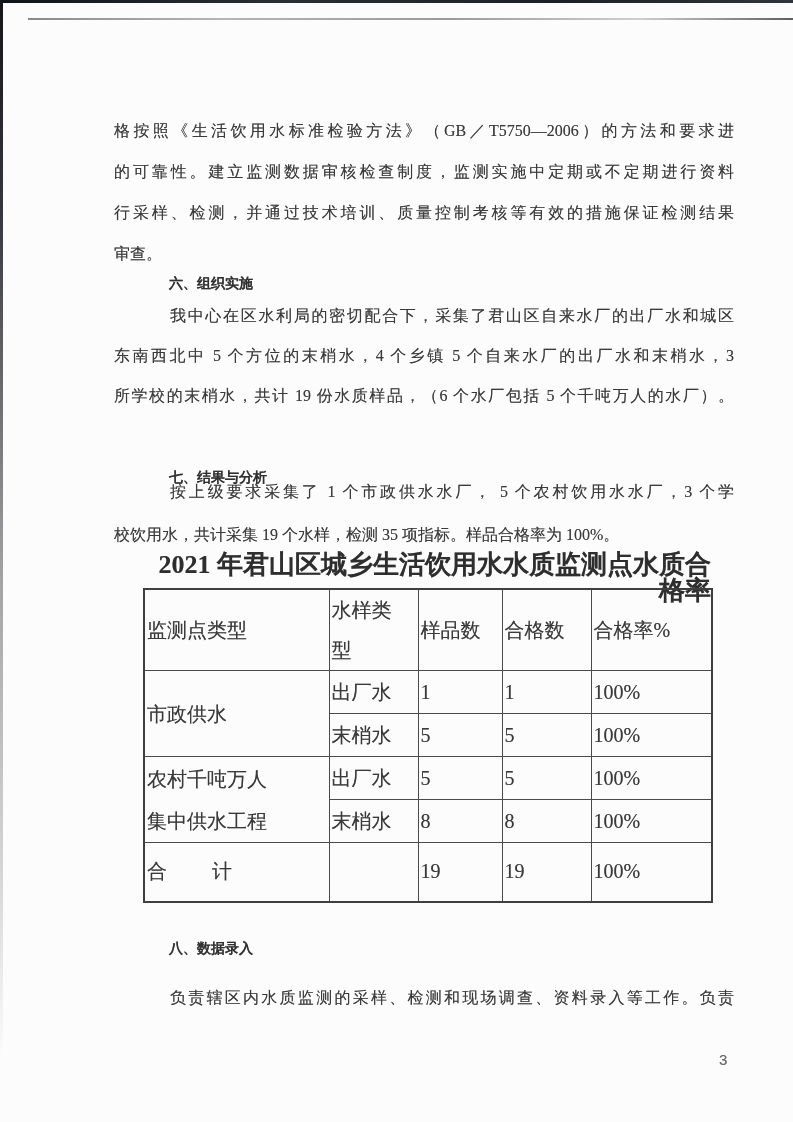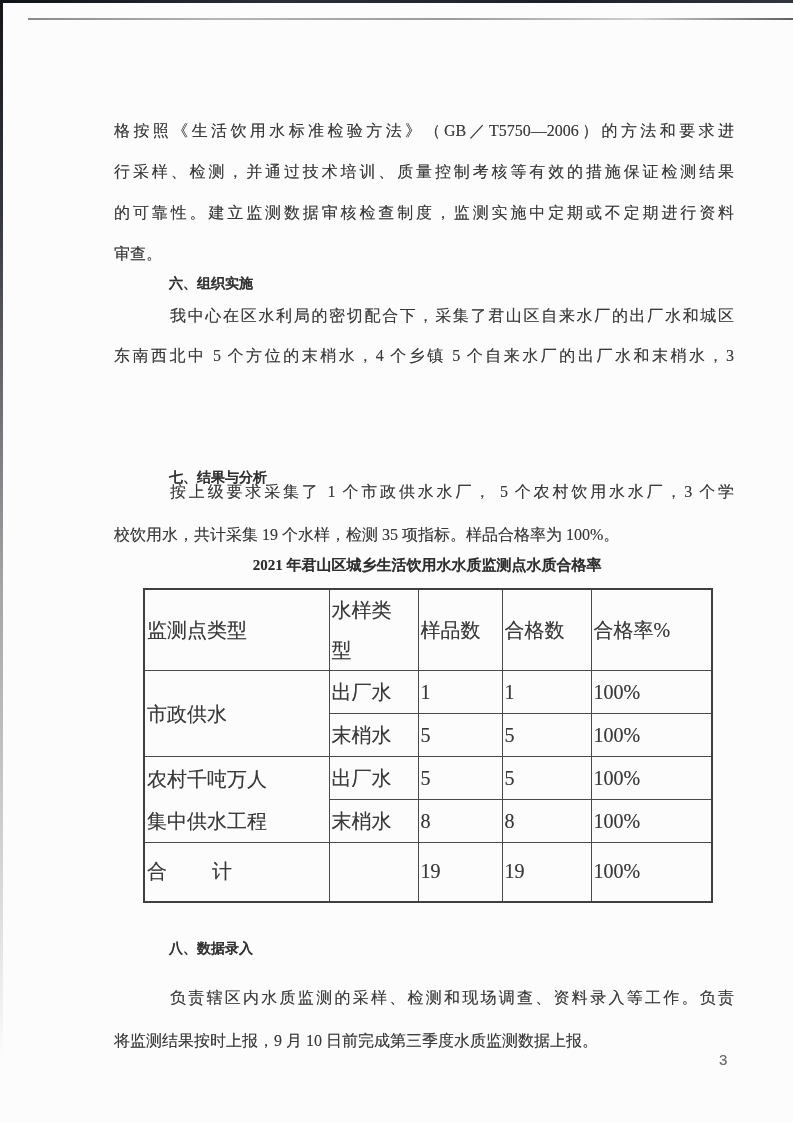--- a/index.html
+++ b/index.html
@@ -30,21 +30,21 @@
   .line{white-space:nowrap;}
   .line.wrapok{white-space:normal;}
   .line.fill{text-align:justify;text-align-last:justify;white-space:normal;}
   .line.indent{padding-left:56px;}
   .heading{
     position:absolute;left:169px;font-size:14px;font-weight:bold;color:#303030;
     line-height:26px;white-space:nowrap;
   }
   .table-title{
     position:absolute;left:143px;width:568px;top:552px;
-    font-size:15px;font-weight:bold;color:#2e2e2e;text-align:center;line-height:26px;
+    font-size:26px;font-weight:bold;color:#2e2e2e;text-align:right;line-height:26px;
   }
   
   .tbl-wrap{position:absolute;left:143px;top:588px;width:568px;}
   table.monitor{
     border-collapse:collapse;width:568px;table-layout:fixed;
     font-size:20px;color:#3a3a3a;
   }
   table.monitor th,table.monitor td{
     border:1.6px solid #4a4a4a;
     text-align:left;vertical-align:middle;
@@ -69,30 +69,31 @@
 <body>
 
 <div class="page">
 
   <div class="top-edge-line"></div>
   <div class="top-rule"></div>
   <div class="left-edge-strip"></div>
 
   <div class="para" style="top:110px;">
     <div class="line fill">格按照《生活饮用水标准检验方法》（GB／T5750—2006）的方法和要求进</div>
+    <div class="line fill">的可靠性。建立监测数据审核检查制度，监测实施中定期或不定期进行资料</div>
     <div class="line fill">行采样、检测，并通过技术培训、质量控制考核等有效的措施保证检测结果</div>
-    <div class="line fill">的可靠性。建立监测数据审核检查制度，监测实施中定期或不定期进行资料</div>
     <div class="line">审查。</div>
   </div>
 
   <div class="heading" style="top:271px;">六、组织实施</div>
 
   <div class="para" style="top:296px;line-height:40px;">
     <div class="line fill indent">我中心在区水利局的密切配合下，采集了君山区自来水厂的出厂水和城区</div>
     <div class="line fill">东南西北中 5 个方位的末梢水，4 个乡镇 5 个自来水厂的出厂水和末梢水，3</div>
+    <div class="line fill">所学校的末梢水，共计 19 份水质样品，（6 个水厂包括 5 个千吨万人的水厂）。</div>
   </div>
 
   <div class="heading" style="top:429px;margin-top:36px;">七、结果与分析</div>
 
   <div class="para" style="top:470px;line-height:43px;">
     <div class="line fill indent">按上级要求采集了 1 个市政供水水厂， 5 个农村饮用水水厂，3 个学</div>
     <div class="line wrapok">校饮用水，共计采集 19 个水样，检测 35 项指标。样品合格率为 100%。</div>
   </div>
 
   <div class="table-title">2021 年君山区城乡生活饮用水水质监测点水质合格率</div>
@@ -150,18 +151,17 @@
         <td>100%</td>
       </tr>
     </tbody>
       </table>
   </div>
 
   <div class="heading" style="top:936px;">八、数据录入</div>
 
   <div class="para" style="top:976px;line-height:43px;">
     <div class="line fill indent">负责辖区内水质监测的采样、检测和现场调查、资料录入等工作。负责</div>
-    <div class="line">将监测结果按时上报，9 月 10 日前完成第三季度水质监测数据上报。</div>
   </div>
 
   <div class="page-number">3</div>
 
 </div>
 
 </body></html>

